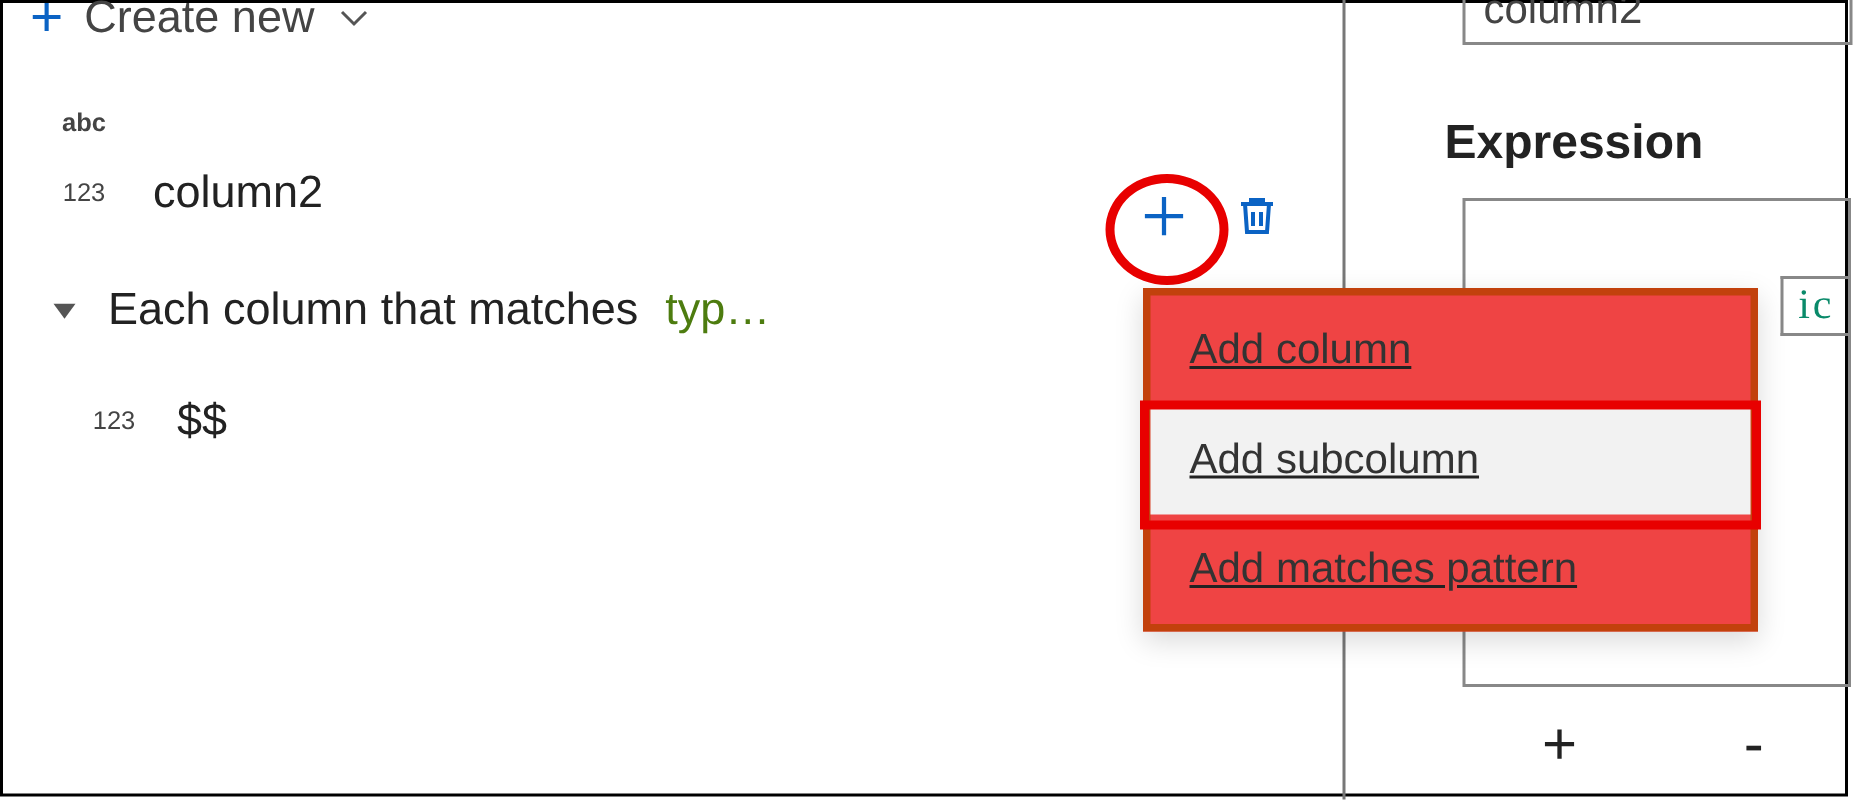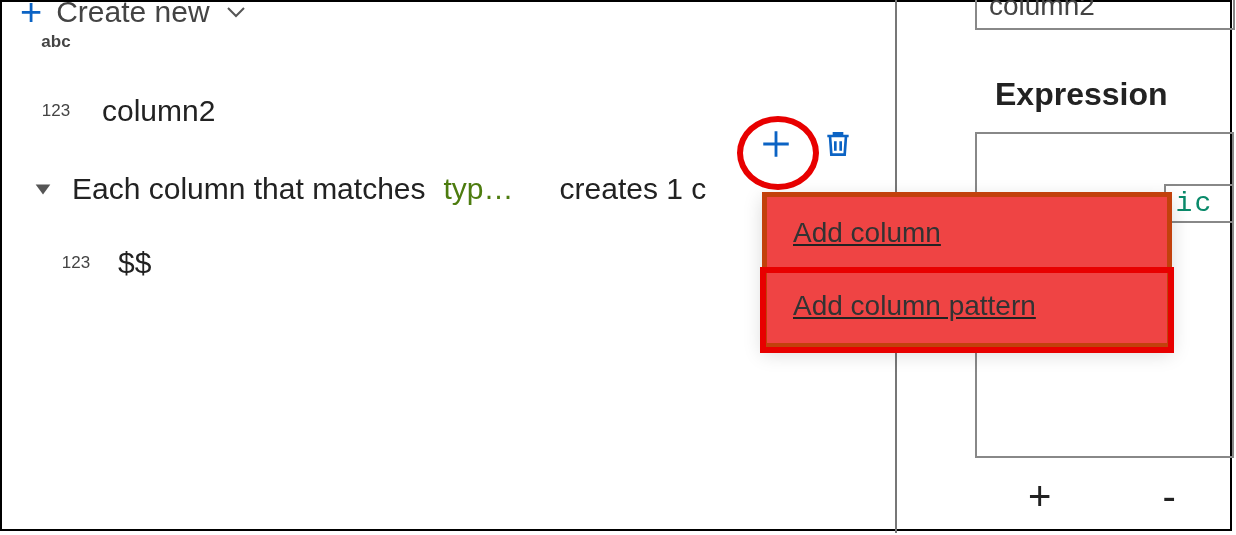--- a/index.html
+++ b/index.html
@@ -52,24 +52,25 @@
     font-size: 38px;
     font-weight: 300;
     line-height: 1;
   }
   .chevron-down {
     color: #555;
   }
   .chevron-down svg { display:block; }
 
   .col-list {
+    margin-top: 40px;
     padding-left: 34px;
     display: flex;
     flex-direction: column;
-    gap: 42px;
+    gap: 20px;
     font-size: 30px;
   }
   .col-item {
     display: flex;
     align-items: center;
     gap: 26px;
   }
   .type-badge {
     font-size: 18px;
     font-weight: 600;
@@ -180,37 +181,36 @@
     box-sizing:border-box;
     line-height:36px;
     overflow:hidden;
   }
   .expr-label {
     position:absolute;
     left: 64px;
     top: 74px;
     font-size:32px;
     font-weight:600;
-    margin-left:32px;
   }
   .expr-box {
     position:absolute;
     left: 76px;
     top: 130px;
     right: -4px;
     height: 326px;
     border: 2px solid #888;
     box-sizing:border-box;
     overflow:hidden;
   }
   .expr-frag {
     position:absolute;
     top: 50px;
     right: 0;
-    font-family: Liberation Mono, monospace;
+    font-family: Liberation Serif, serif;
     font-size:28px;
     color:#0a8a6a;
     letter-spacing: 2px;
     white-space:pre;
     border:2px solid #888;
     border-right:none;
     padding: 2px 0 2px 10px;
   }
   .pm-row {
     position:absolute;
@@ -269,32 +269,32 @@
 
     <div class="match-row">
       <span class="tri">
         <svg width="22" height="22" viewBox="0 0 24 24">
             <path d="M4 7h16L12 18z" fill="#555"></path>
           </svg>
       </span>
       <span>Each column that matches</span>
       <span class="link">typ…</span>
       <span style="width:10px"></span>
-      <span>creates 1 c</span>
     </div>
 
     <div class="sub-col">
       <span class="type-badge num">123</span>
       <span>$$</span>
     </div>
   </div>
 
   <div class="menu">
     <div class="menu-item">Add column</div>
-    <div class="menu-item">Add column pattern</div>
+    <div class="menu-item hover">Add subcolumn</div>
+    <div class="menu-item">Add matches pattern</div>
   </div>
   <div class="ann-rect"></div>
 
   <div class="right-pane">
     <div class="r-input">column2</div>
     <div class="expr-label">Expression</div>
     <div class="expr-box">
       <span class="expr-frag">ic </span>
     </div>
     <div class="pm-row">

